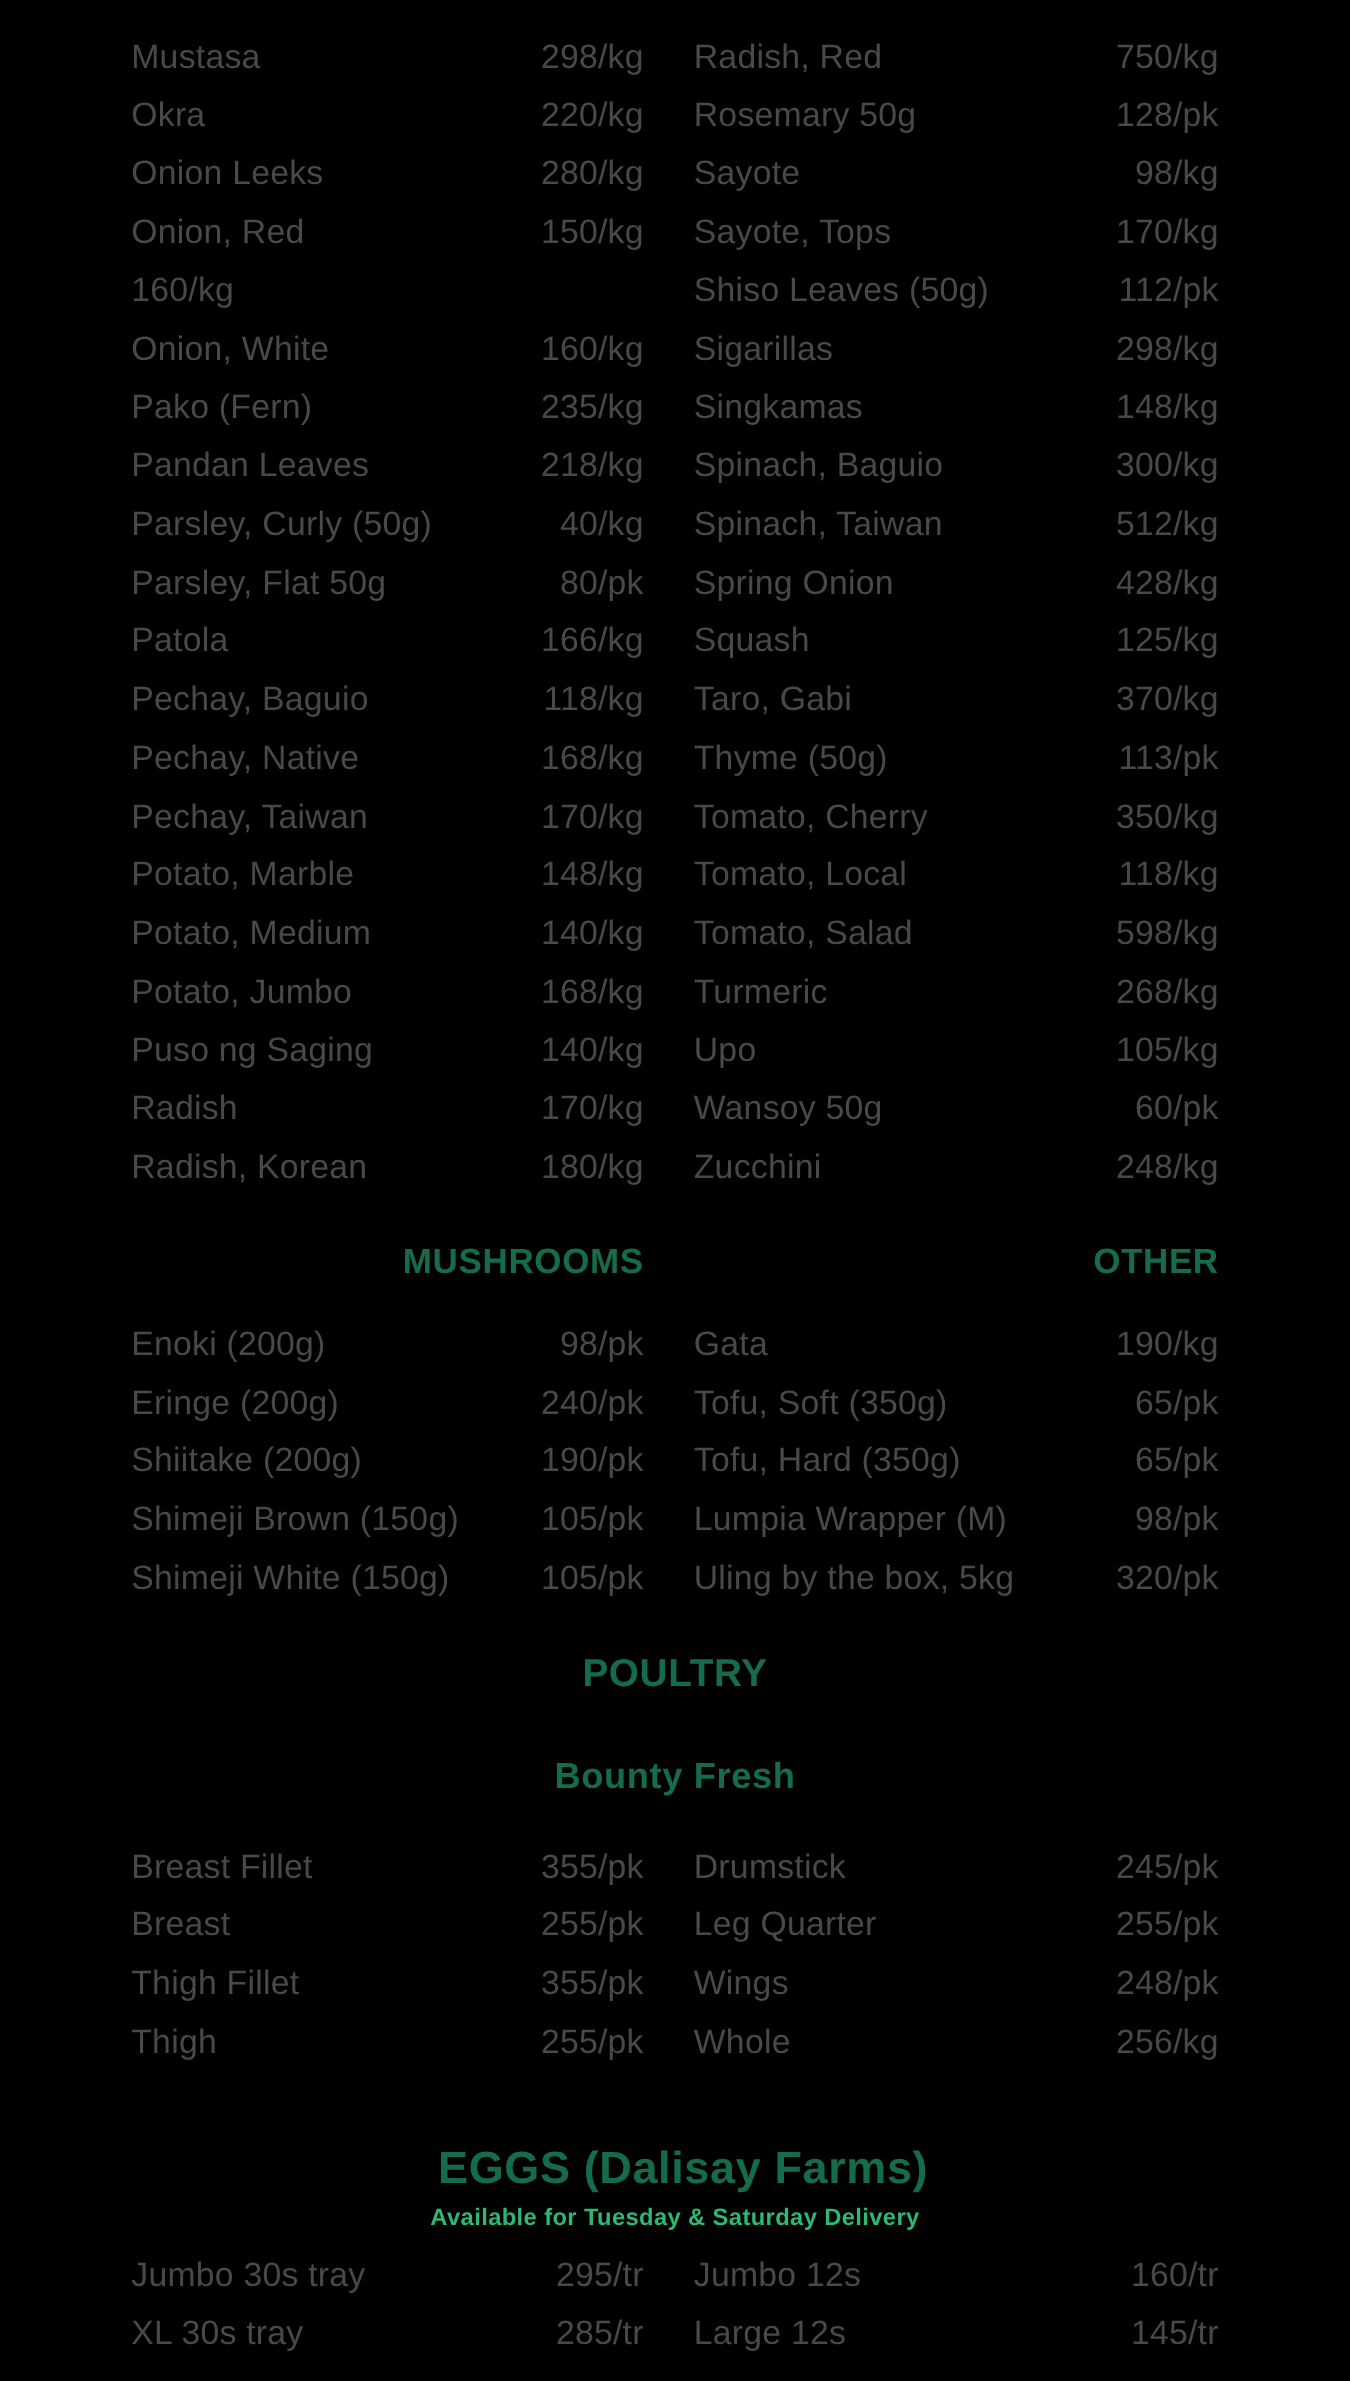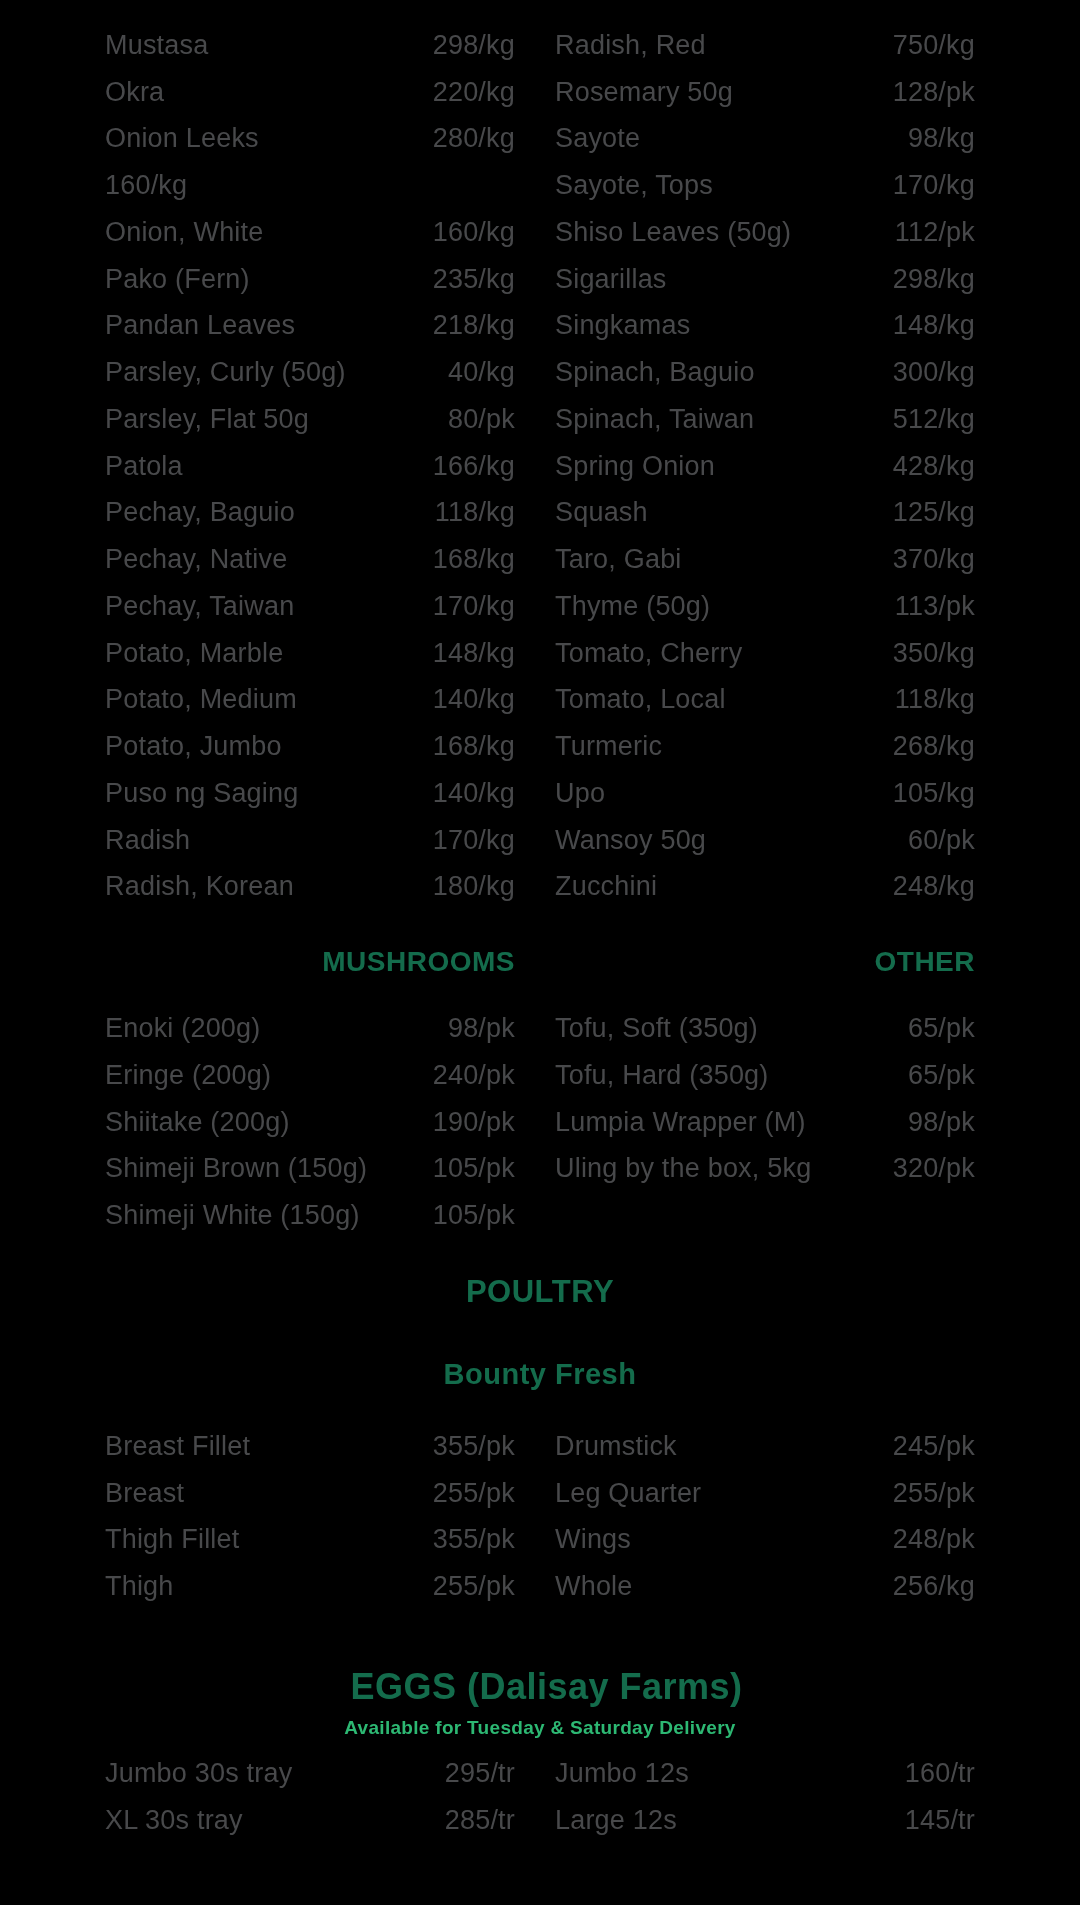--- a/index.html
+++ b/index.html
@@ -51,20 +51,24 @@
   <div class="row">
     <span class="item">Okra</span>
     <span class="price">220/kg</span>
   </div>
 
   <div class="row">
     <span class="item">Onion Leeks</span>
     <span class="price">280/kg</span>
   </div>
 
+  <div class="row">
+    <span class="item">Onion, Red</span>
+    <span class="price">150/kg</span>
+  </div>
 
   <div class="row">
     <span class="price">160/kg</span>
   </div>
 
   <div class="row">
     <span class="item">Onion, White</span>
     <span class="price">160/kg</span>
   </div>
 
@@ -207,20 +211,24 @@
   <div class="row">
     <span class="item">Tomato, Cherry</span>
     <span class="price">350/kg</span>
   </div>
 
   <div class="row">
     <span class="item">Tomato, Local</span>
     <span class="price">118/kg</span>
   </div>
 
+  <div class="row">
+    <span class="item">Tomato, Salad</span>
+    <span class="price">598/kg</span>
+  </div>
 
   <div class="row">
     <span class="item">Turmeric</span>
     <span class="price">268/kg</span>
   </div>
 
   <div class="row">
     <span class="item">Upo</span>
     <span class="price">105/kg</span>
   </div>
@@ -263,20 +271,24 @@
     <span class="item">Shimeji Brown (150g)</span>
     <span class="price">105/pk</span>
   </div>
 
   <div class="row">
     <span class="item">Shimeji White (150g)</span>
     <span class="price">105/pk</span>
   </div>
 </div>
     <div class="col right">
+  <div class="row">
+    <span class="item">Gata</span>
+    <span class="price">190/kg</span>
+  </div>
 
   <div class="row">
     <span class="item">Tofu, Soft (350g)</span>
     <span class="price">65/pk</span>
   </div>
 
   <div class="row">
     <span class="item">Tofu, Hard (350g)</span>
     <span class="price">65/pk</span>
   </div>

